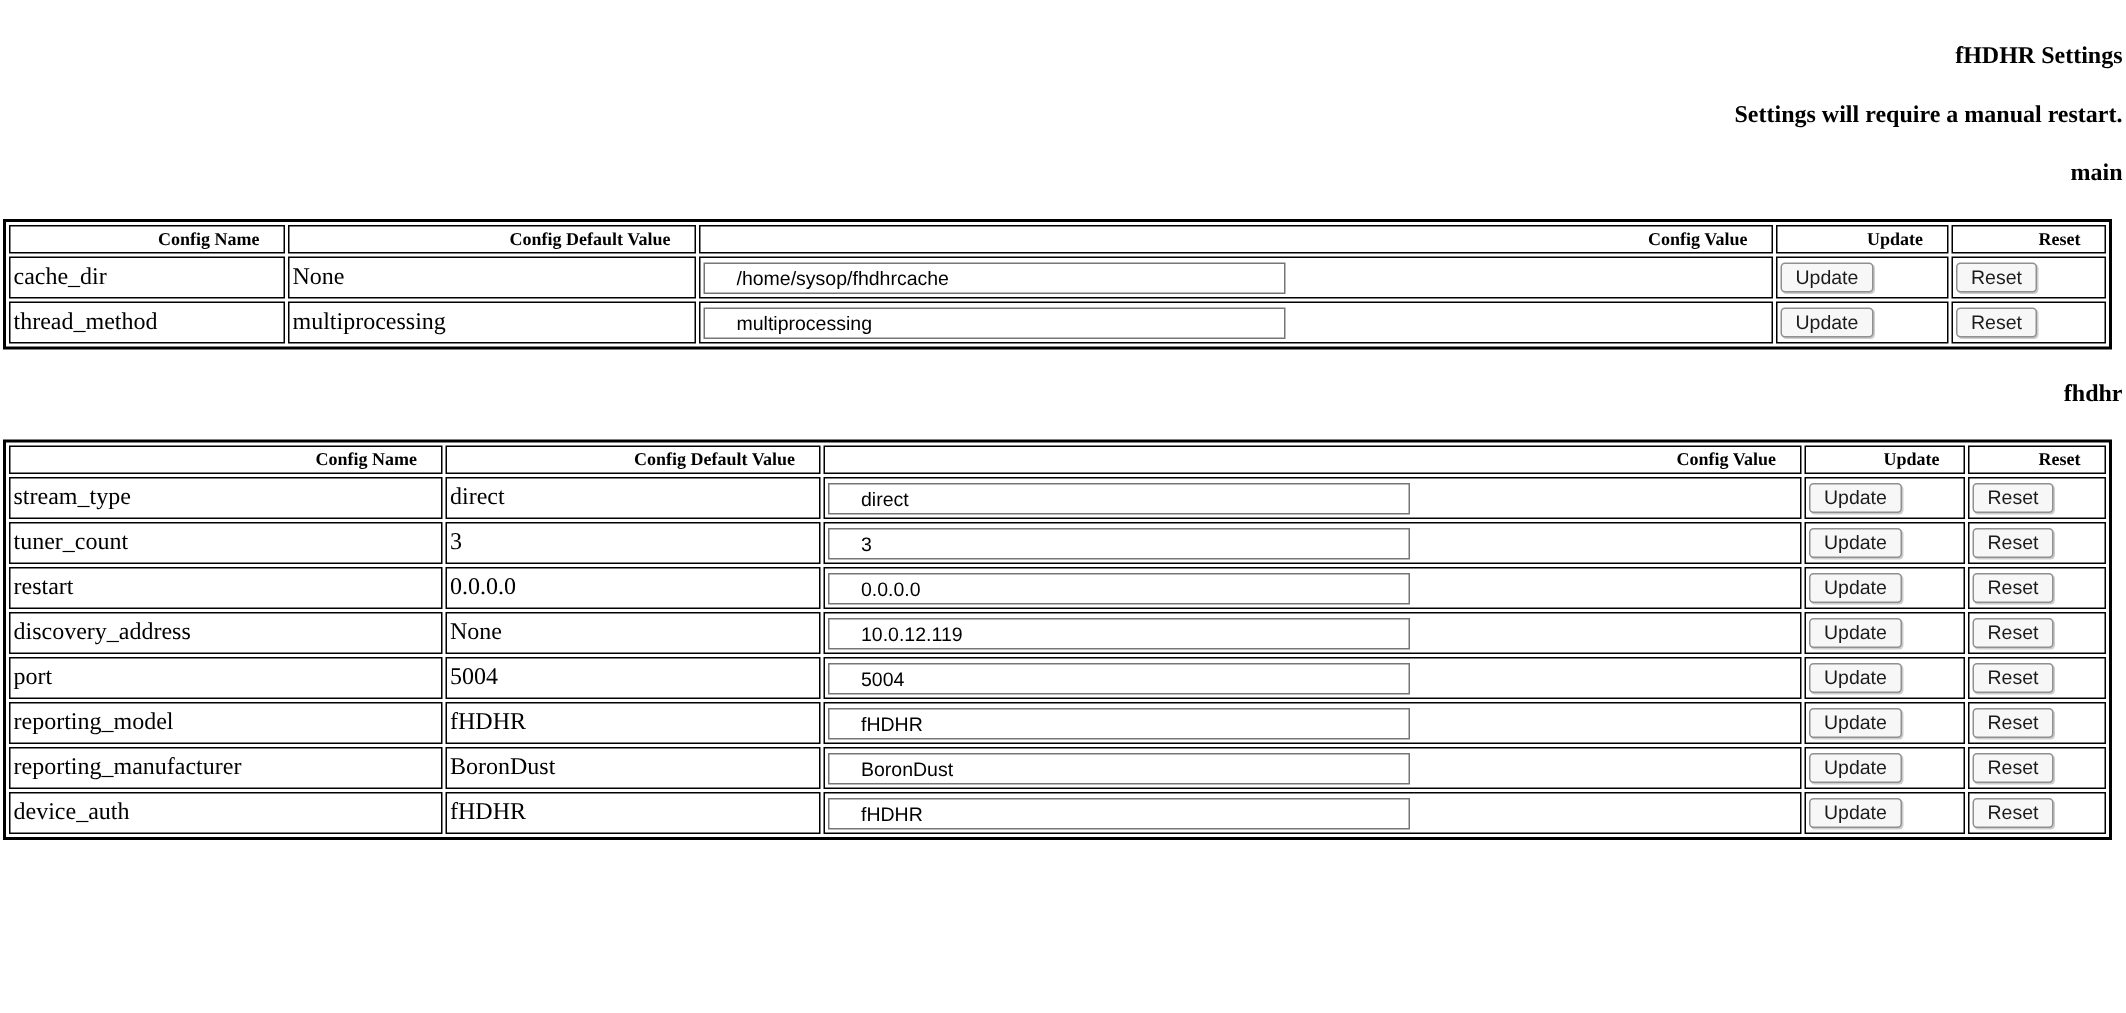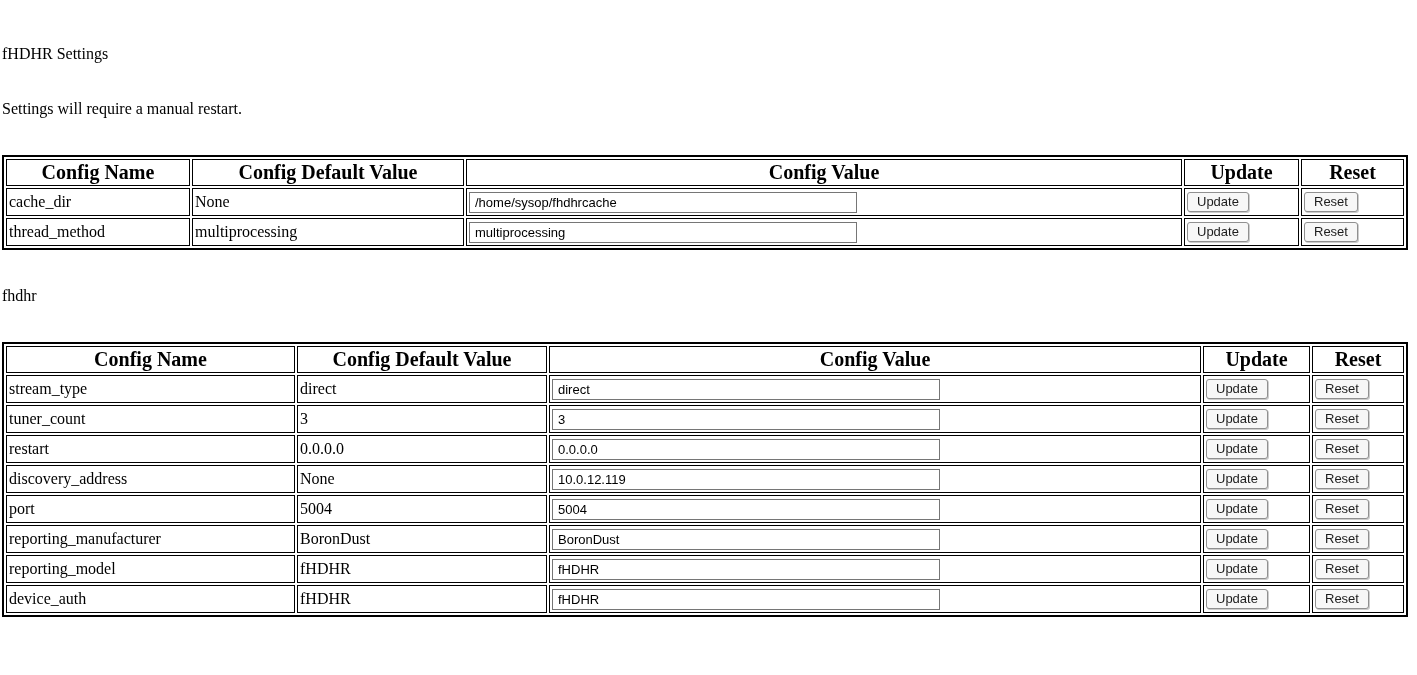--- a/index.html
+++ b/index.html
@@ -3,38 +3,38 @@
 <meta charset="utf-8">
 <style>
   html, body { background: #ffffff; }
   body {
     margin: 8px 2px 2px 2px;
     color: #000;
     font-family: "Liberation Serif", serif;
   }
   h4 {
     font-size: 16px;
-    font-weight: normal;
-    text-align: left;
-    margin: 37px 0;
+    font-weight: bold;
+    text-align: right;
+    margin: 21px 0;
     font-family: "Liberation Serif", serif;
   }
   table.cfg {
     border-collapse: separate;
     border-spacing: 2px;
     border: 2px solid #000;
     table-layout: fixed;
     background: #fff;
   }
   table.cfg th {
     border: 1px solid #000;
-    font-size: 20px;
+    font-size: 12px;
     font-weight: bold;
-    text-align: center;
-    padding: 1px 2px;
+    text-align: right;
+    padding: 1px 16px;
     overflow: hidden;
     white-space: nowrap;
   }
   table.cfg td {
     border: 1px solid #000;
     font-size: 16px;
     text-align: left;
     vertical-align: middle;
     padding: 1px 2px;
     height: 24px;
@@ -57,21 +57,21 @@
   input.value-input {
     box-sizing: border-box;
     width: 388px;
     height: 21px;
     border: 1px solid #767676;
     border-radius: 0;
     background: #fff;
     font-family: "Liberation Sans", sans-serif;
     font-size: 13px;
     color: #000;
-    padding: 1px 5px;
+    padding: 1px 21px;
     display: block;
   }
   button.btn {
     box-sizing: border-box;
     height: 20px;
     font-family: "Liberation Sans", sans-serif;
     font-size: 13px;
     color: #1c1c1c;
     background: #f7f7f7;
     border: 1px solid #909090;
@@ -81,20 +81,21 @@
     cursor: pointer;
   }
 </style>
 </head>
 <body>
 
 <h4>fHDHR Settings</h4>
 <h4>Settings will require a manual restart.</h4>
 
 <div>
+  <h4>main</h4>
   <table class="cfg t0">
     <colgroup>
       <col class="c-name">
         <col class="c-default">
         <col class="c-value">
         <col class="c-update">
         <col class="c-reset">
     </colgroup>
     <thead>
       <tr>
@@ -223,38 +224,38 @@
     </td>
     <td>
       <button type="button" class="btn">Update</button>
     </td>
     <td>
       <button type="button" class="btn">Reset</button>
     </td>
   </tr>
 
   <tr>
+    <td>reporting_model</td>
+    <td>fHDHR</td>
+    <td>
+      <input type="text" class="value-input" value="fHDHR" style="">
+    </td>
+    <td>
+      <button type="button" class="btn">Update</button>
+    </td>
+    <td>
+      <button type="button" class="btn">Reset</button>
+    </td>
+  </tr>
+
+  <tr>
     <td>reporting_manufacturer</td>
     <td>BoronDust</td>
     <td>
       <input type="text" class="value-input" value="BoronDust" style="">
-    </td>
-    <td>
-      <button type="button" class="btn">Update</button>
-    </td>
-    <td>
-      <button type="button" class="btn">Reset</button>
-    </td>
-  </tr>
-
-  <tr>
-    <td>reporting_model</td>
-    <td>fHDHR</td>
-    <td>
-      <input type="text" class="value-input" value="fHDHR" style="">
     </td>
     <td>
       <button type="button" class="btn">Update</button>
     </td>
     <td>
       <button type="button" class="btn">Reset</button>
     </td>
   </tr>
 
 

